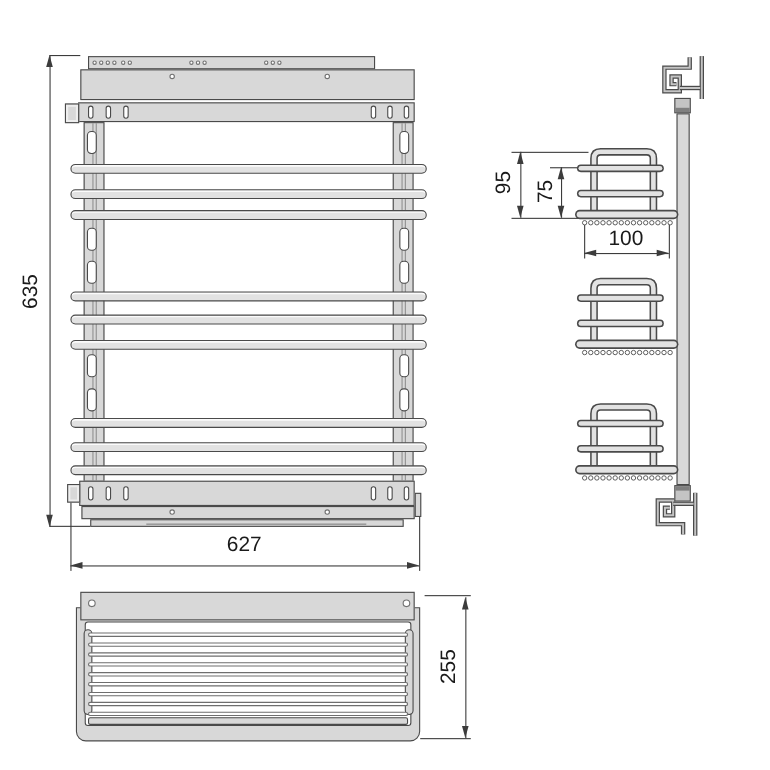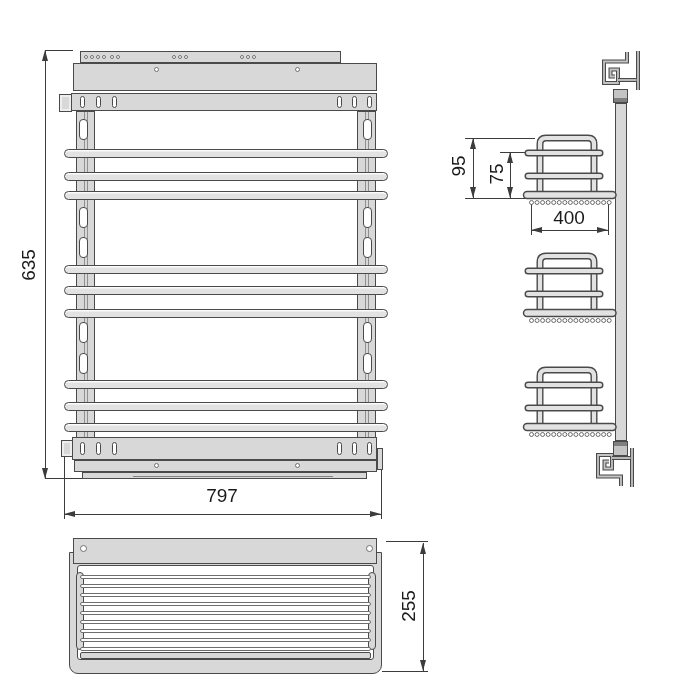--- a/index.html
+++ b/index.html
@@ -64,21 +64,21 @@
     <div class="part" style="left:74px;top:460px;width:303px;height:12px"></div>
     <div class="part" style="left:82px;top:472px;width:285px;height:7px">
       <div class="abs" style="left:50px;top:3px;width:200px;height:1px;background:var(--outline);opacity:.6"></div>
     </div>
 
     <div class="ext" style="left:64px;top:457px;width:1px;height:62px"></div>
     <div class="ext" style="left:381px;top:470px;width:1px;height:49px"></div>
     <div class="dimline" style="left:64px;top:514px;width:317px;height:1px"></div>
     <div class="al" style="left:64px;top:511px"></div>
     <div class="ar" style="left:370px;top:511px"></div>
-    <div class="dimlabel" style="left:192px;top:486px;width:60px;height:22px">797</div>
+    <div class="dimlabel" style="left:192px;top:486px;width:60px;height:22px">627</div>
   <div class="bar" style="left:64px;top:149px;width:324px;height:9px"></div>
       <div class="bar" style="left:64px;top:172px;width:324px;height:9px"></div>
       <div class="bar" style="left:64px;top:191px;width:324px;height:9px"></div>
       <div class="bar" style="left:64px;top:265px;width:324px;height:9px"></div>
       <div class="bar" style="left:64px;top:286px;width:324px;height:9px"></div>
       <div class="bar" style="left:64px;top:309px;width:324px;height:9px"></div>
       <div class="bar" style="left:64px;top:380px;width:324px;height:9px"></div>
       <div class="bar" style="left:64px;top:402px;width:324px;height:9px"></div>
       <div class="bar" style="left:64px;top:423px;width:324px;height:9px"></div>
       <div class="slot" style="left:79px;top:119px;width:9px;height:21px"></div>
@@ -159,21 +159,21 @@
     <div class="dimline" style="left:510px;top:152px;width:1px;height:46px"></div>
     <div class="au" style="left:507px;top:152px"></div>
     <div class="ad" style="left:507px;top:187px"></div>
     <div class="dimlabel rot" style="left:482px;top:164px;width:30px;height:20px">75</div>
 
     <div class="ext" style="left:531px;top:202px;width:1px;height:33px"></div>
     <div class="ext" style="left:608px;top:202px;width:1px;height:33px"></div>
     <div class="dimline" style="left:531px;top:230px;width:77px;height:1px"></div>
     <div class="al" style="left:531px;top:227px"></div>
     <div class="ar" style="left:597px;top:227px"></div>
-    <div class="dimlabel" style="left:547px;top:208px;width:44px;height:20px">400</div>
+    <div class="dimlabel" style="left:547px;top:208px;width:44px;height:20px">100</div>
   <svg width="92" height="78" viewBox="0 0 92 78" style="position:absolute;left:524px;top:131px">
         <path d="M16,66 V13 Q16,7 22,7 H64 Q70,7 70,13 V66" class="bwd"></path>
         <path d="M16,66 V13 Q16,7 22,7 H64 Q70,7 70,13 V66" class="bwl"></path>
         <line x1="4" y1="22" x2="76" y2="22" class="bwd rc"></line>
         <line x1="4" y1="22" x2="76" y2="22" class="bwl rc"></line>
         <line x1="4" y1="45" x2="76" y2="45" class="bwd rc"></line>
         <line x1="4" y1="45" x2="76" y2="45" class="bwl rc"></line>
         <line x1="3" y1="64" x2="88.5" y2="64" class="bbd rc"></line>
         <line x1="3" y1="64" x2="88.5" y2="64" class="bbl rc"></line>
         <circle class="wc" cx="7.5" cy="71.5" r="2"></circle>

